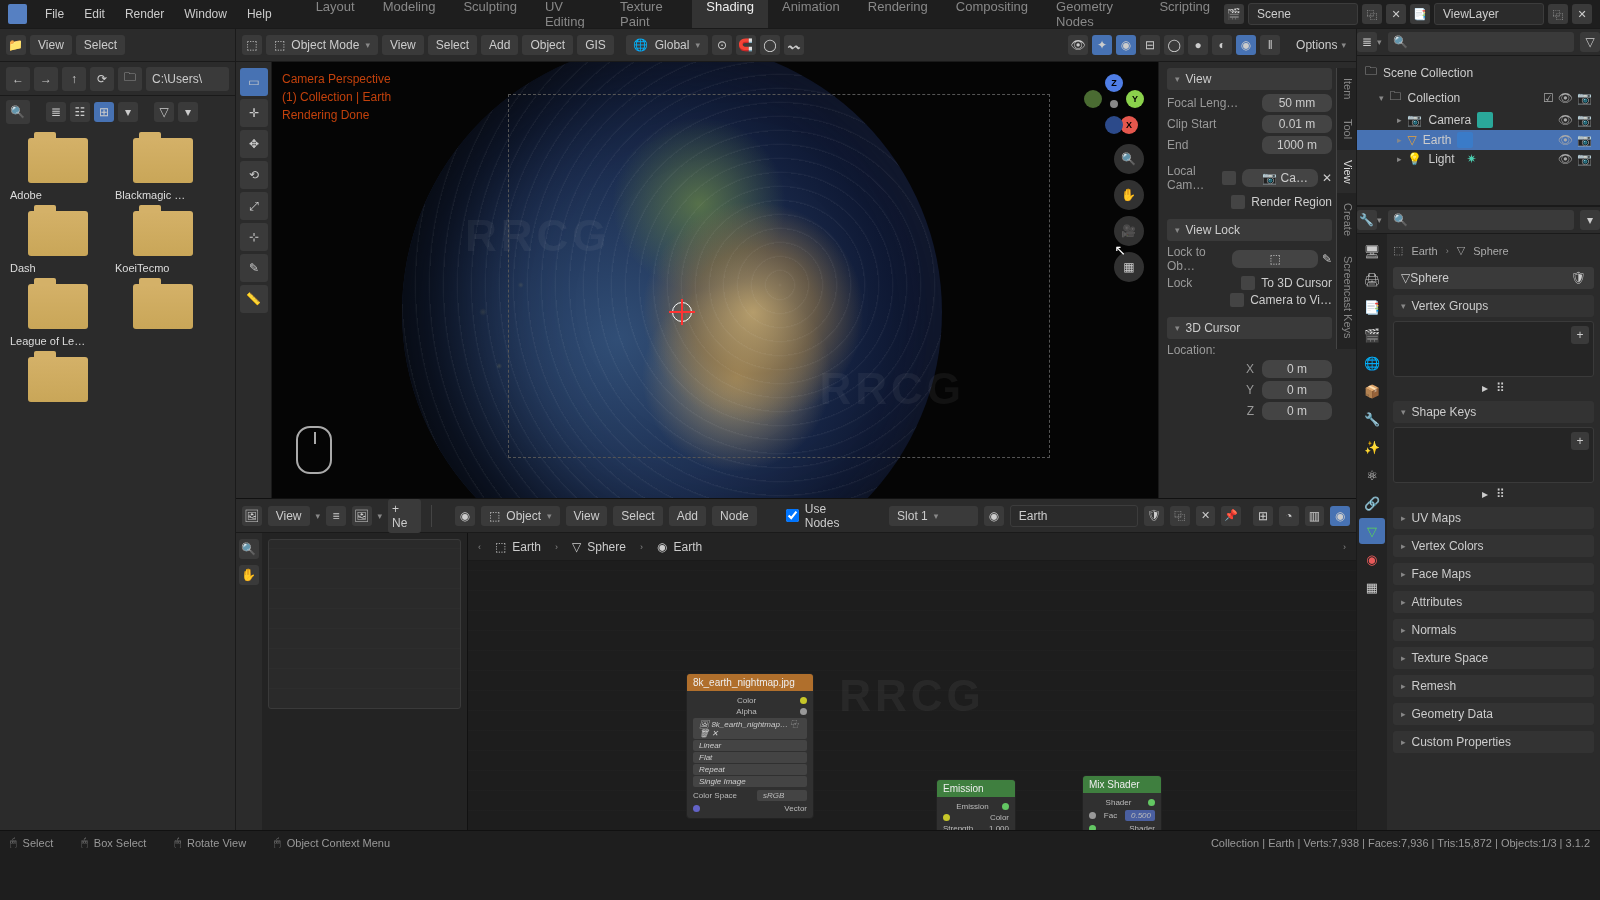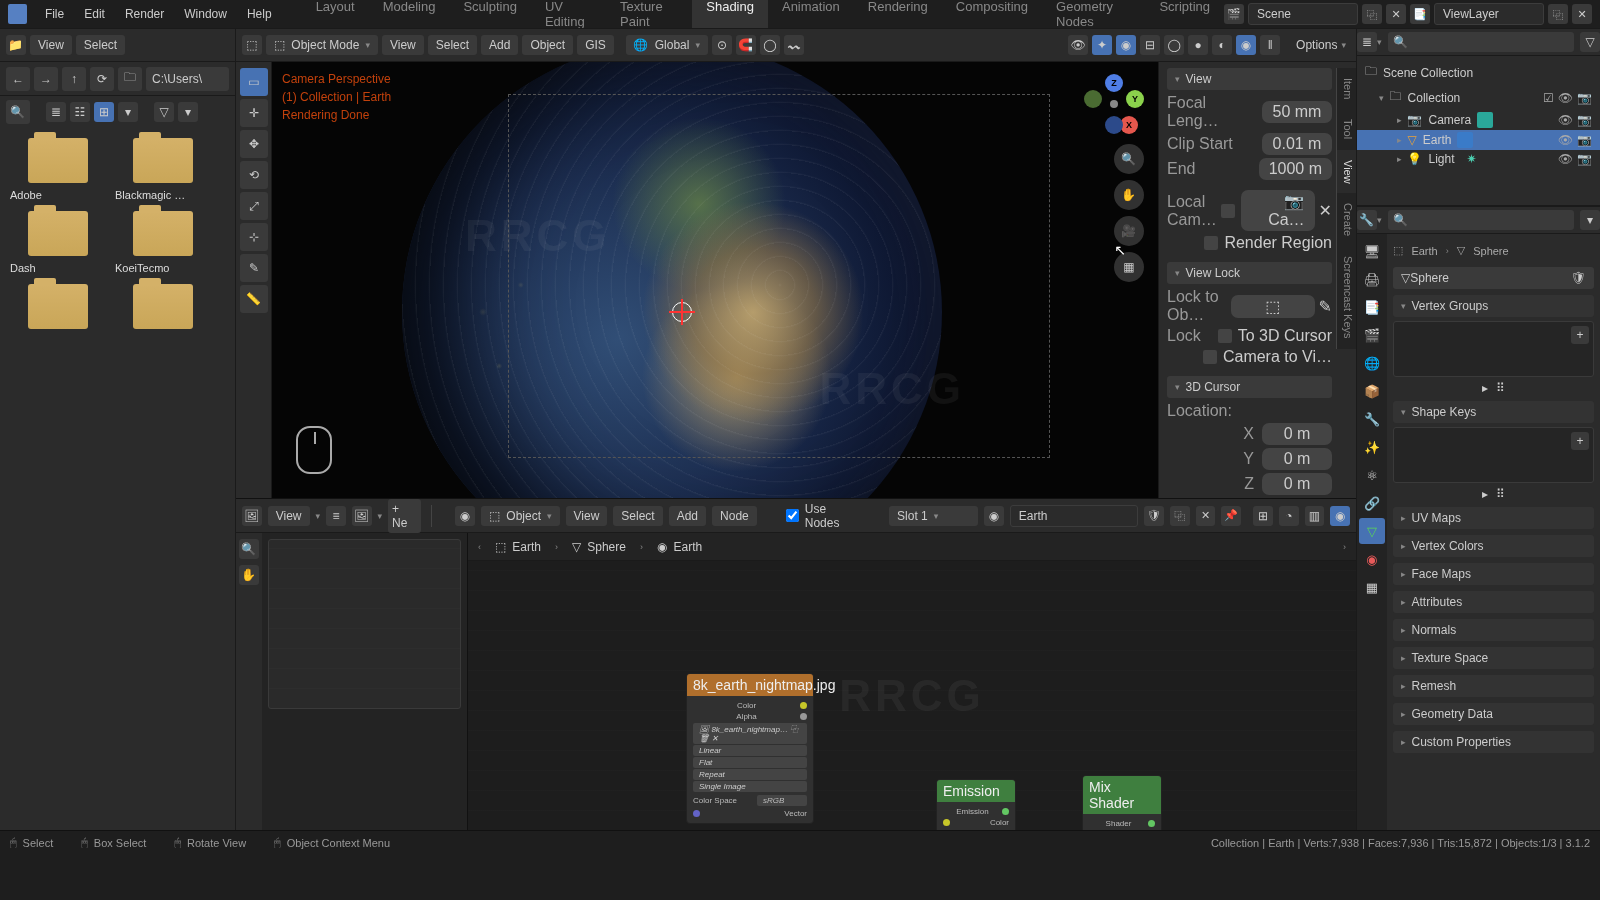--- a/index.html
+++ b/index.html
@@ -81,36 +81,36 @@
 .vt-btn { width:30px; height:30px; background:rgba(60,60,60,0.8); border-radius:50%; cursor:pointer;display:flex;align-items:center;justify-content:center;}
 .cursor-arrow { position:absolute; right:32px; top:180px; color:#fff; font-size:14px; }
 
 
 .npanel { width: 198px; background:#2b2b2b; border-left:1px solid #1a1a1a; overflow:hidden; position:relative;}
 .npanel-tabs { position:absolute; right:0; top:6px; width:20px; display:flex; flex-direction:column;}
 .np-tab { writing-mode:vertical-rl; padding:10px 2px; background:#232323; cursor:pointer; font-size:11px; color:#888; border-left:1px solid #444;}
 .np-tab.active { background:#2b2b2b; color:#ddd;}
 .np-content { padding:6px 24px 6px 8px;}
 .np-header { background:#3a3a3a; padding:4px 8px; margin-bottom:4px; border-radius:3px; display:flex; align-items:center; gap:6px;}
-.np-row { display:flex; align-items:center; margin:3px 0; font-size:16px;}
+.np-row { display:flex; align-items:center; margin:3px 0; font-size:12px;}
 .np-label { flex:1; color:#999;}
 .np-val { background:#444; padding:2px 10px; border-radius:7px; min-width:70px; text-align:center;}
 .np-check { width:14px;height:14px;background:#444;border-radius:2px;margin-right:6px;}
 
 
 .node-editor { flex:1; background:#1d1d1d; display:flex; flex-direction:column; border-top:1px solid #111;}
 .ne-header { height:34px; background:#2b2b2b; display:flex; align-items:center; padding:0 6px; gap:6px; border-bottom:1px solid #1a1a1a;}
 .ne-bread { height:28px; background:#232323; display:flex; align-items:center; padding:0 10px; gap:14px; font-size:12px; border-bottom:1px solid #1a1a1a;}
 .bread-item { display:flex; align-items:center; gap:6px;}
 .ne-canvas { flex:1; position:relative; background:
   repeating-linear-gradient(0deg,#1d1d1d,#1d1d1d 19px,#222 20px),
   repeating-linear-gradient(90deg,#1d1d1d,#1d1d1d 19px,#222 20px);
   overflow:hidden;}
 .node { position:absolute; background:#303030; border:1px solid #222; border-radius:4px; font-size:9px; }
-.node-hd { padding:3px 6px; border-radius:3px 3px 0 0; color:#eee; font-size:14px;}
+.node-hd { padding:3px 6px; border-radius:3px 3px 0 0; color:#eee; font-size:10px;}
 .node-body { padding:4px 6px;}
 .node-row { display:flex; justify-content:space-between; align-items:center; padding:1px 0; font-size:8px; color:#bbb;}
 .node-field { background:#444; padding:1px 6px; border-radius:2px; width:100%; margin:1px 0; font-size:8px;font-style:italic;}
 .sock { width:7px; height:7px; border-radius:50%; display:inline-block;}
 .sock.y{background:#c7c729;} .sock.g{background:#999;} .sock.sh{background:#63c763;} .sock.v{background:#6363c7;}
 svg.wires { position:absolute; inset:0; pointer-events:none;}
 
 
 .rightcol { width: 244px; background:#2b2b2b; border-left:1px solid #1a1a1a; display:flex; flex-direction:column;}
 .outliner { height: 150px; border-bottom:1px solid #1a1a1a;}
@@ -227,20 +227,24 @@
       <div class="folder-item">
           <div class="folder-icon"></div>
           <div class="folder-label">Dash</div>
         </div>
       <div class="folder-item">
           <div class="folder-icon"></div>
           <div class="folder-label">KoeiTecmo</div>
         </div>
       <div class="folder-item">
           <div class="folder-icon"></div>
+          <div class="folder-label">League of Le…</div>
+        </div>
+      <div class="folder-item">
+          <div class="folder-icon"></div>
           <div class="folder-label"></div>
         </div>
       <div class="folder-item">
           <div class="folder-icon"></div>
           <div class="folder-label"></div>
         </div>
     </div>
   </div>
 
   <div class="center">

